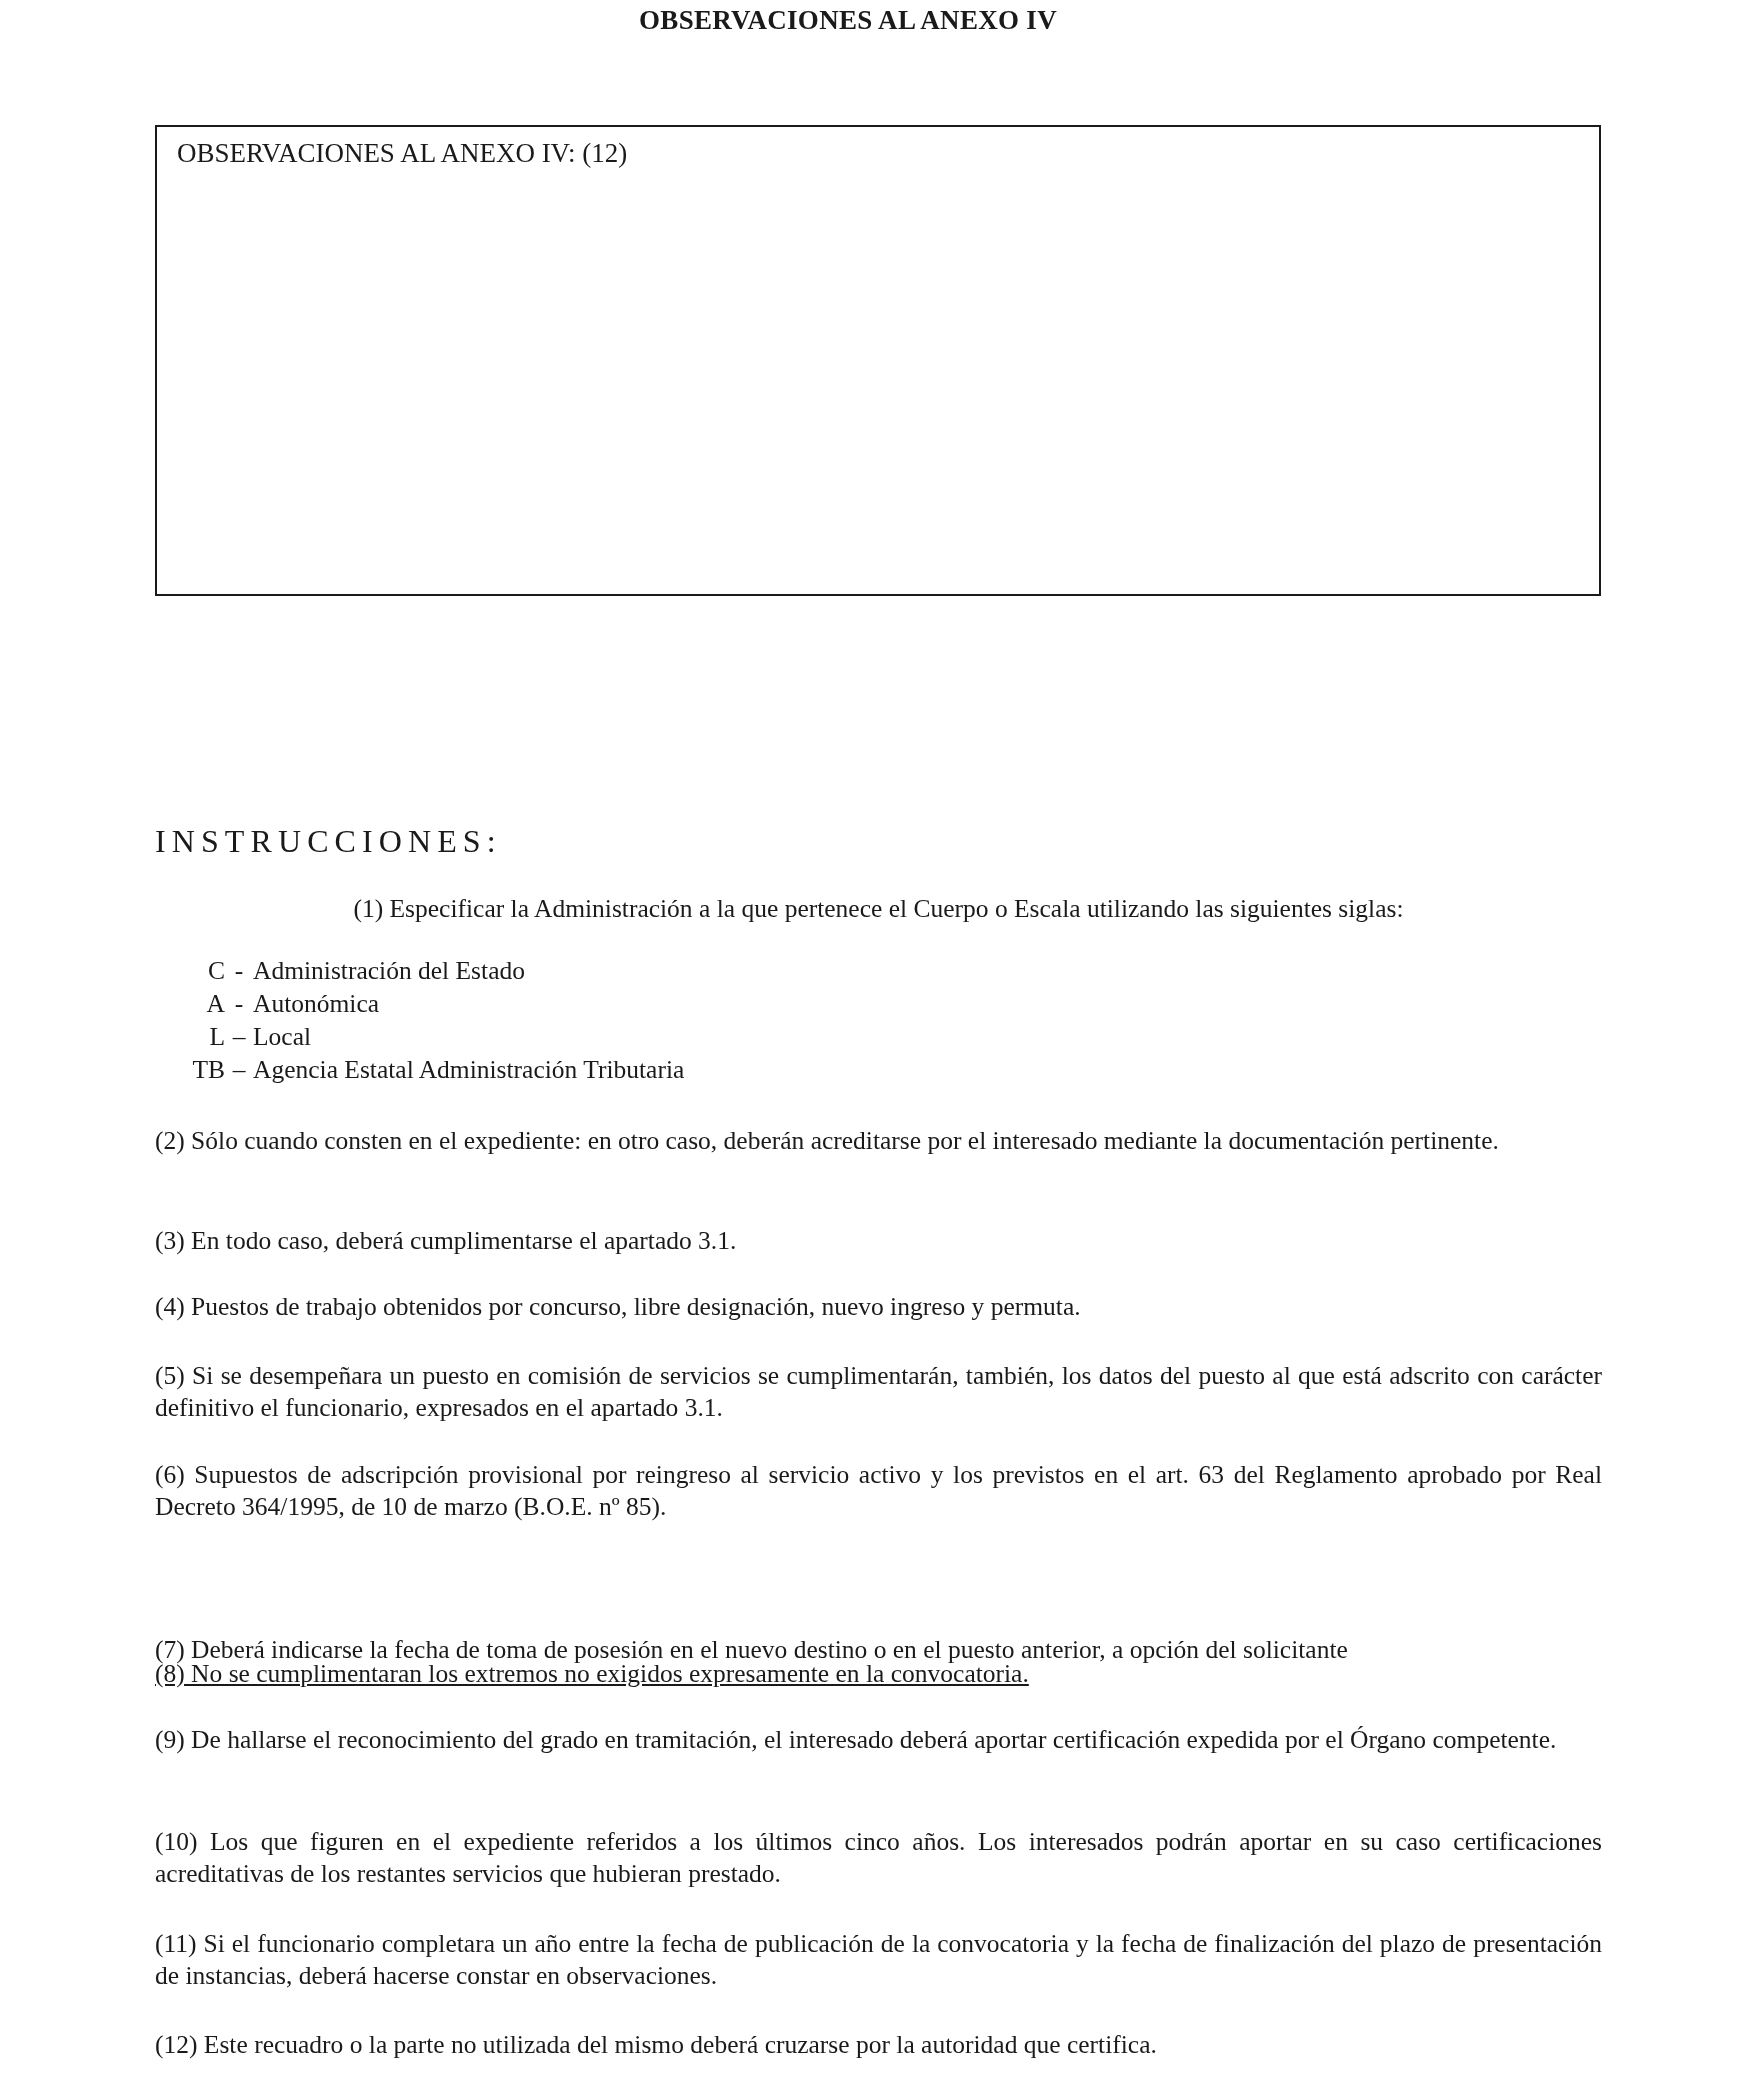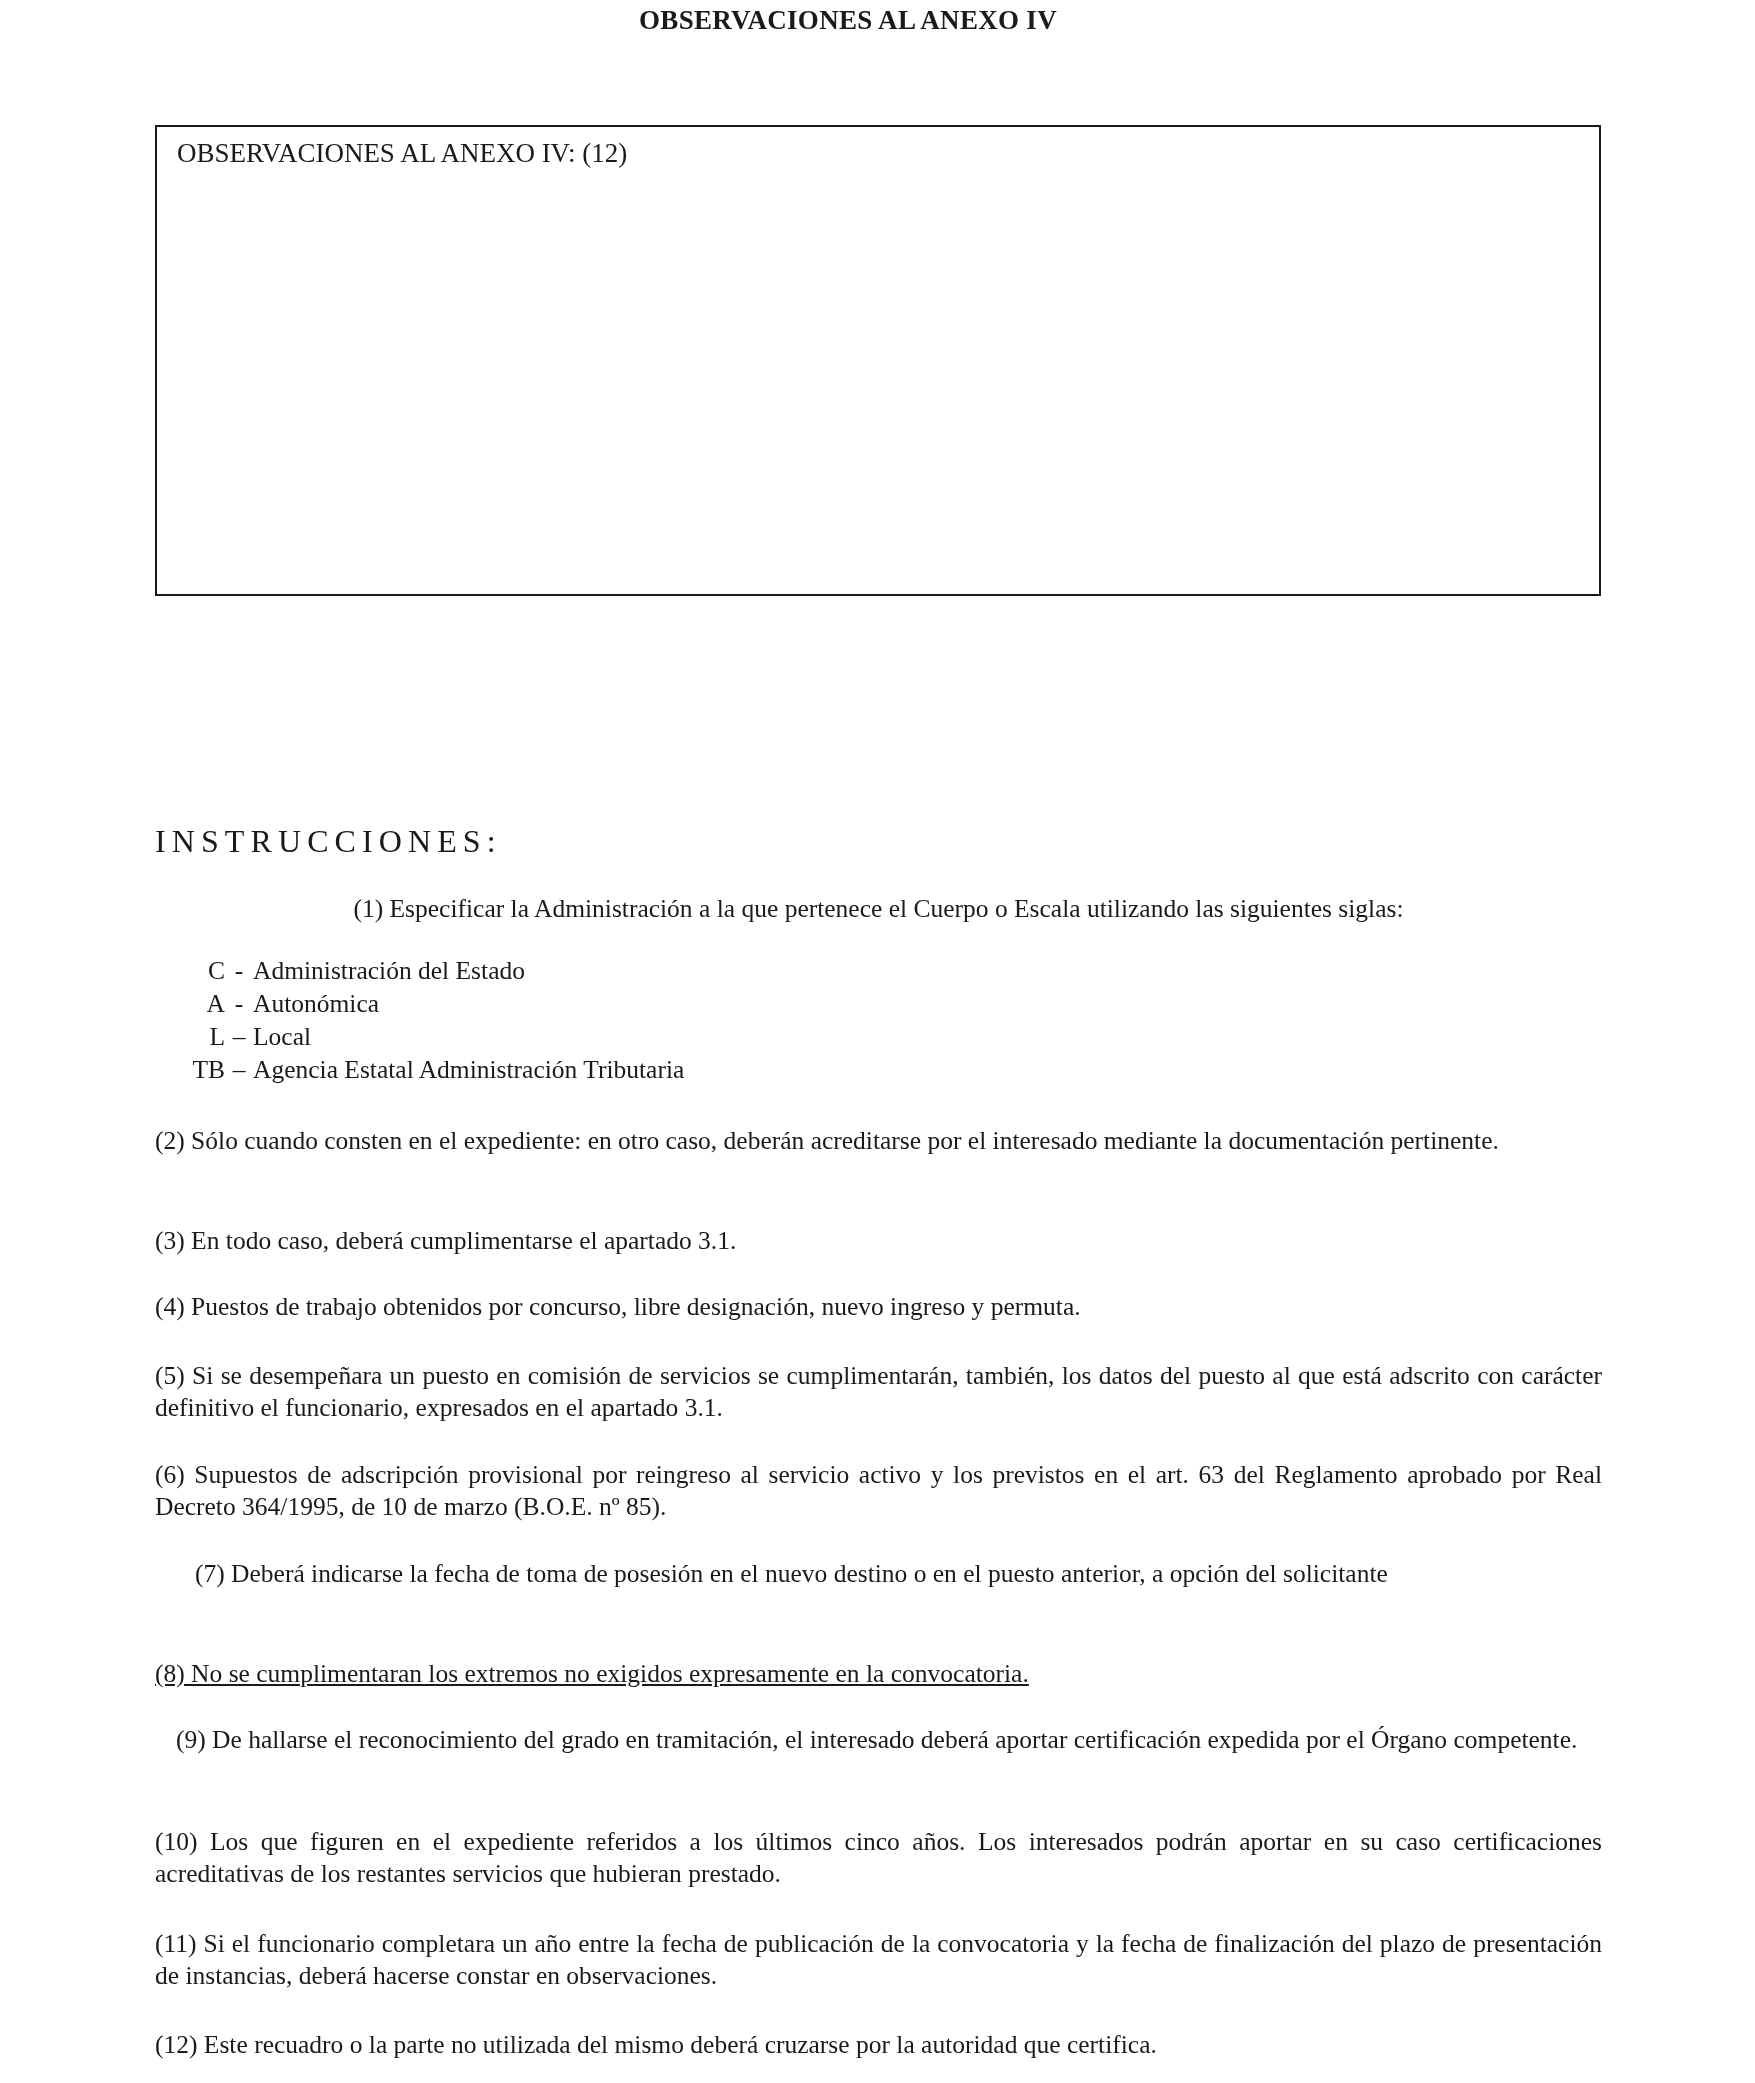--- a/index.html
+++ b/index.html
@@ -101,19 +101,19 @@
     <span class="sigla-sep">–</span>
     <span>Agencia Estatal Administración Tributaria</span>
   </div>
 </div>
 
 <div class="note" style="top:1125px;">(2) Sólo cuando consten en el expediente: en otro caso, deberán acreditarse por el interesado mediante la documentación pertinente.</div>
 <div class="note single" style="top:1225px;">(3) En todo caso,  deberá cumplimentarse el apartado 3.1.</div>
 <div class="note single" style="top:1291px;">(4) Puestos de trabajo obtenidos por concurso, libre designación, nuevo ingreso y permuta.</div>
 <div class="note" style="top:1360px;">(5) Si se desempeñara un puesto en comisión de servicios se cumplimentarán, también, los datos del puesto al que está adscrito con carácter definitivo el funcionario, expresados en el apartado 3.1.</div>
 <div class="note" style="top:1459px;">(6) Supuestos de adscripción provisional por reingreso al servicio activo y los previstos en el art. 63 del Reglamento aprobado por Real Decreto 364/1995, de 10 de marzo (B.O.E. nº 85).</div>
-<div class="note" style="top:1558px;margin-left:40px;">(7) Deberá indicarse la fecha de toma de posesión en el nuevo destino o en el puesto anterior, a opción del solicitante</div>
+<div class="note" style="top:1634px;">(7) Deberá indicarse la fecha de toma de posesión en el nuevo destino o en el puesto anterior, a opción del solicitante</div>
 <div class="note single" style="top:1658px;text-decoration:underline;">(8) No se cumplimentaran los extremos no exigidos expresamente en la convocatoria.</div>
-<div class="note" style="top:1724px;margin-left:21px;">(9) De hallarse el reconocimiento del grado en tramitación, el interesado deberá aportar certificación expedida por el Órgano competente.</div>
+<div class="note" style="top:1724px;">(9) De hallarse el reconocimiento del grado en tramitación, el interesado deberá aportar certificación expedida por el Órgano competente.</div>
 <div class="note" style="top:1826px;">(10) Los que figuren en el expediente referidos a los últimos cinco años. Los interesados podrán aportar en su caso certificaciones acreditativas de los restantes servicios que hubieran prestado.</div>
 <div class="note" style="top:1928px;">(11) Si el funcionario completara un año entre la fecha de publicación de la convocatoria y la fecha de finalización del plazo de presentación de instancias, deberá hacerse constar en observaciones.</div>
 <div class="note single" style="top:2029px;font-family:Liberation Serif, serif;">(12) Este recuadro o la parte no utilizada del mismo deberá cruzarse por la autoridad que certifica.</div>
 
 
 </body></html>

